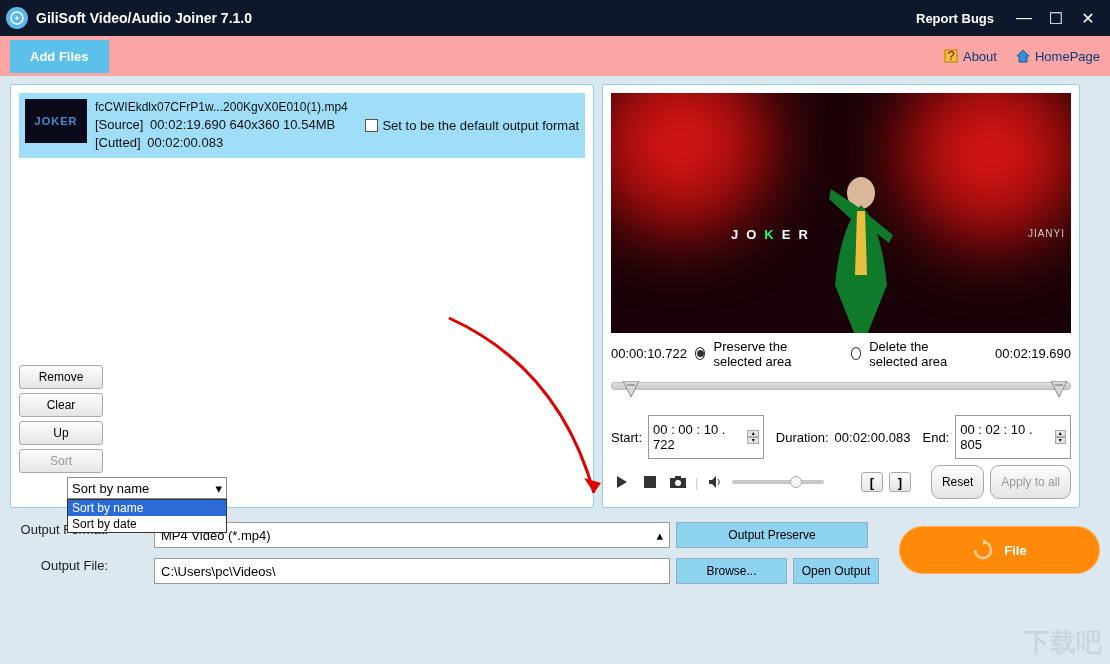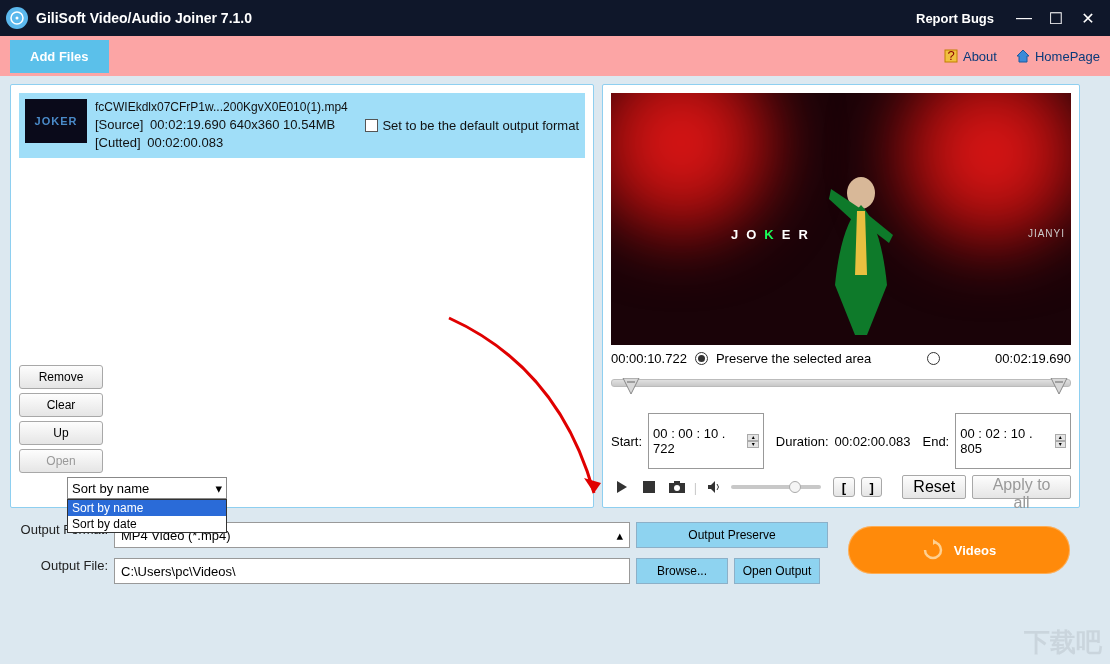--- a/index.html
+++ b/index.html
@@ -54,40 +54,40 @@
 
 .time-row { display: flex; align-items: center; font-size: 12px; margin-top: 6px; gap: 8px; }
 .radio { width: 13px; height: 13px; border: 1px solid #333; border-radius: 50%; display: inline-flex; align-items: center; justify-content: center; }
 .radio .dot { width: 7px; height: 7px; background: #333; border-radius: 50%; }
 
 .track { position: relative; height: 26px; margin-top: 4px; }
 .track-line { position: absolute; top: 9px; left: 0; right: 0; height: 8px; background: linear-gradient(#e0e0e0,#c8c8c8); border: 1px solid #bbb; border-radius: 3px; }
 .marker { position: absolute; top: 8px; width: 20px; height: 18px; cursor: pointer; }
 
 .range-row { display: flex; align-items: center; font-size: 12px; gap: 6px; margin-top: 20px; }
-.range-row .numbox { border: 1px solid #999; padding: 12px 4px; display: flex; align-items: center; gap: 2px; }
+.range-row .numbox { border: 1px solid #999; padding: 6px 4px; display: flex; align-items: center; gap: 2px; }
 .spin { width: 12px; display: flex; flex-direction: column; }
 .spin div { height: 7px; background: #e4e4e4; border: 1px solid #aaa; font-size: 6px; text-align: center; line-height: 5px; cursor: pointer; }
 
 .ctrl-row { display: flex; align-items: center; gap: 6px; margin-top: 6px; }
 .ic-btn { width: 22px; height: 20px; display: flex; align-items: center; justify-content: center; cursor: pointer; }
 .slider-v { width: 92px; height: 4px; background: #c8c8c8; border-radius: 2px; position: relative; }
 .slider-v .knob { position: absolute; top: -4px; left: 58px; width: 12px; height: 12px; border-radius: 50%; background: #f5f5f5; border: 1px solid #aaa; cursor: pointer; }
-.sbtn { height: 24px; padding: 0 10px; border: 1px solid #a8a8a8; background: linear-gradient(#fdfdfd,#e5e5e5); border-radius: 2px; cursor: pointer; font-size: 16px; }
+.sbtn { height: 34px; padding: 0 10px; border: 1px solid #a8a8a8; background: linear-gradient(#fdfdfd,#e5e5e5); border-radius: 9px; cursor: pointer; font-size: 12px; }
 .sbtn.dis { color: #999; }
 .brk { width: 22px; height: 20px; border: 1px solid #a8a8a8; background: linear-gradient(#fdfdfd,#e5e5e5); border-radius: 3px; display: flex; align-items: center; justify-content: center; cursor: pointer; font-weight: bold; }
 
 .bottom { padding: 6px 10px 10px 10px; display: flex; align-items: flex-start; }
 .form-col { flex: 0 0 auto; }
 .form-row { display: flex; align-items: flex-start; margin-bottom: 10px; }
 .flabel { width: 98px; text-align: right; margin-right: 6px; font-size: 13px; color: #222; }
-.finput { width: 516px; height: 26px; border: 1px solid #999; background: #fff; padding: 0 6px; font-size: 14px; display: flex; align-items: center; justify-content: space-between; }
+.finput { width: 516px; height: 26px; border: 1px solid #999; background: #fff; padding: 0 6px; font-size: 14px; display: flex; align-items: center; justify-content: space-between; margin-left: 40px; }
 .bluebtn { height: 26px; border: 1px solid #8cb0c8; background: #8ed3f0; margin-left: 6px; cursor: pointer; font-size: 12px; }
 .bb1 { width: 192px; }
-.bb2 { width: 92px; }
+.bb2 { width: 111px; }
 .bb3 { width: 86px; }
 
 .start-btn { width: 222px; height: 48px; background: #ff8a0a; border-radius: 24px; display: flex; align-items: center; justify-content: center; gap: 10px; color: #fff; font-size: 22px; font-weight: bold; cursor: pointer; margin-left: 20px; margin-top: 4px; box-shadow: inset 0 0 0 1px rgba(255,255,255,0.3); }
 .refresh-ic { width: 22px; height: 22px; }
 
 .wm { position: absolute; right: 8px; bottom: 4px; color: rgba(0,0,0,0.08); font-size: 26px; font-weight: bold; pointer-events: none; }
 </style>
 </head>
 <body>
 
@@ -141,21 +141,21 @@
     <div class="list-area">
       <svg class="arrow" viewBox="0 0 170 200">
         <path d="M10 10 Q 120 60 155 185" fill="none" stroke="#e00000" stroke-width="3"></path>
         <path d="M155 185 L145 170 L162 175 Z" fill="#e00000"></path>
       </svg>
     </div>
     <div class="list-btns">
       <button class="gbtn lb4">Remove</button>
       <button class="gbtn lb4">Clear</button>
       <button class="gbtn lb4">Up</button>
-      <button class="gbtn lb4" disabled="">Open</button>
+      <button class="gbtn lb4" disabled="">Sort</button>
       <div class="sort-wrap">
         <div class="sort-sel">
           <span>Sort by name</span>
           <span>▾</span>
         </div>
         <div class="sort-drop">
           <div class="opt sel">Sort by name</div>
           <div class="opt">Sort by date</div>
         </div>
       </div>
@@ -180,20 +180,21 @@
     </div>
 
     <div class="time-row">
       <span>00:00:10.722</span>
       <span class="radio">
           <span class="dot"></span>
         </span>
       <span>Preserve the selected area</span>
       <span style="flex:1"></span>
       <span class="radio"></span>
+      <span>Delete the selected area</span>
       <span style="flex:1"></span>
       <span>00:02:19.690</span>
     </div>
 
     <div class="track">
       <div class="track-line"></div>
       <svg class="marker" style="left:10px">
           <path d="M2 0 L18 0 L10 16 Z" fill="#d8d8d8" stroke="#888"></path>
           <path d="M6 4 L14 4" stroke="#666"></path>
         </svg>
@@ -281,17 +282,17 @@
       </div>
       <button class="bluebtn bb2">Browse...</button>
       <button class="bluebtn bb3">Open Output</button>
     </div>
   </div>
   <div class="start-btn">
     <svg class="refresh-ic" viewBox="0 0 22 22">
         <path d="M11 3 A8 8 0 1 1 3 11" fill="none" stroke="#ffd090" stroke-width="2.5"></path>
         <path d="M11 0 L11 6 L15 3 Z" fill="#ffd090"></path>
       </svg>
-    <span>Videos</span>
+    <span>File</span>
   </div>
 </div>
 
 <div class="wm">下载吧</div>
 
 </body></html>

